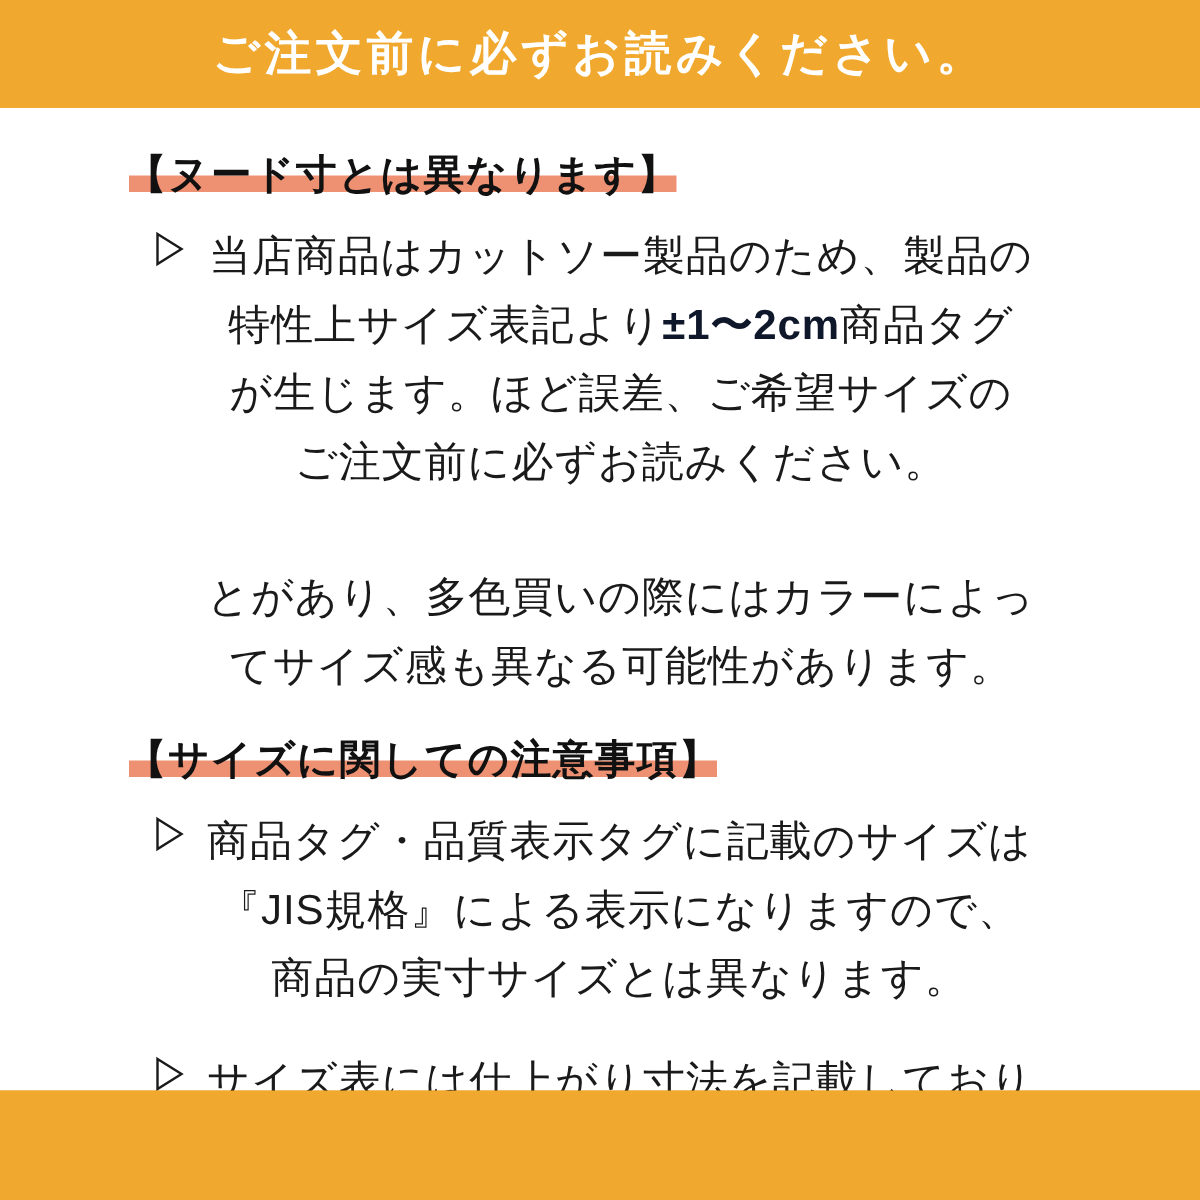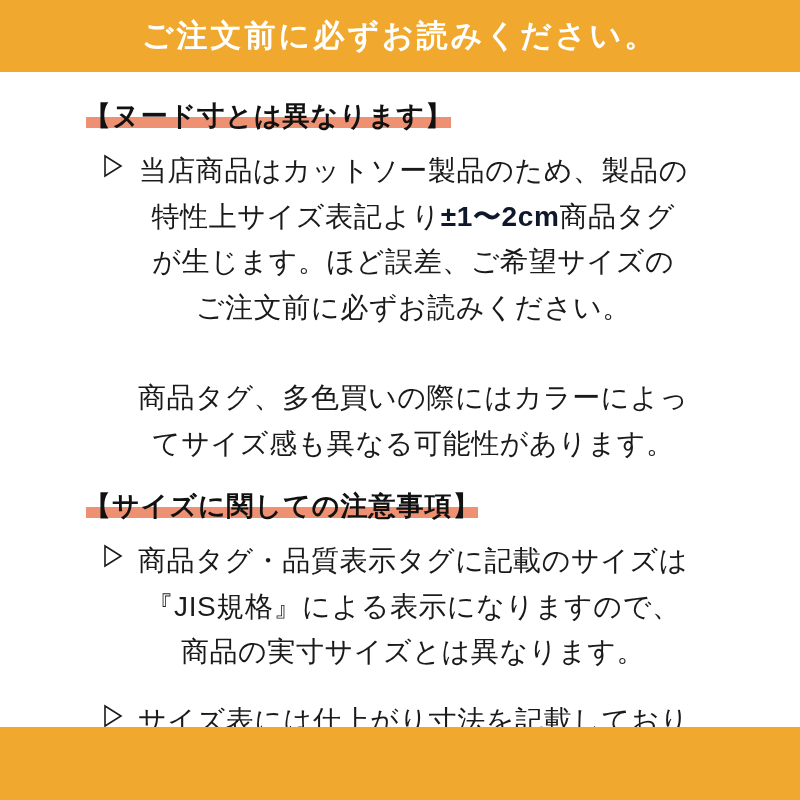--- a/index.html
+++ b/index.html
@@ -138,21 +138,21 @@
       <span class="hl"></span>
       <span class="txt">【ヌード寸とは異なります】</span>
     </div>
 
     <div class="bullet-block">
       <span class="tri">
         <svg width="22" height="24" viewBox="0 0 22 24" aria-hidden="true">
           <polygon points="3,2 19,12 3,22" fill="none" stroke="#1a1a1a" stroke-width="1.6"></polygon>
         </svg>
       </span>
-      <span class="bullet-text"><span>当店商品はカットソー製品のため、製品の</span><br><span>特性上サイズ表記より</span><span class="accent">±1〜2cm</span><span>商品タグ</span><br><span>が生じます。ほど誤差、ご希望サイズの</span><br><span>ご注文前に必ずお読みください。</span><br><br><span>商品タグ、多色買いの際にはカラーによっ</span><br><span>てサイズ感も異なる可能性があります。</span></span>
+      <span class="bullet-text"><span>当店商品はカットソー製品のため、製品の</span><br><span>特性上サイズ表記より</span><span class="accent">±1〜2cm</span><span>商品タグ</span><br><span>が生じます。ほど誤差、ご希望サイズの</span><br><span>ご注文前に必ずお読みください。</span><br><br><span>とがあり、多色買いの際にはカラーによっ</span><br><span>てサイズ感も異なる可能性があります。</span></span>
     </div>
 
     <div class="spacer-md"></div>
 
     
     <div class="section-heading">
       <span class="hl"></span>
       <span class="txt">【サイズに関しての注意事項】</span>
     </div>
 

